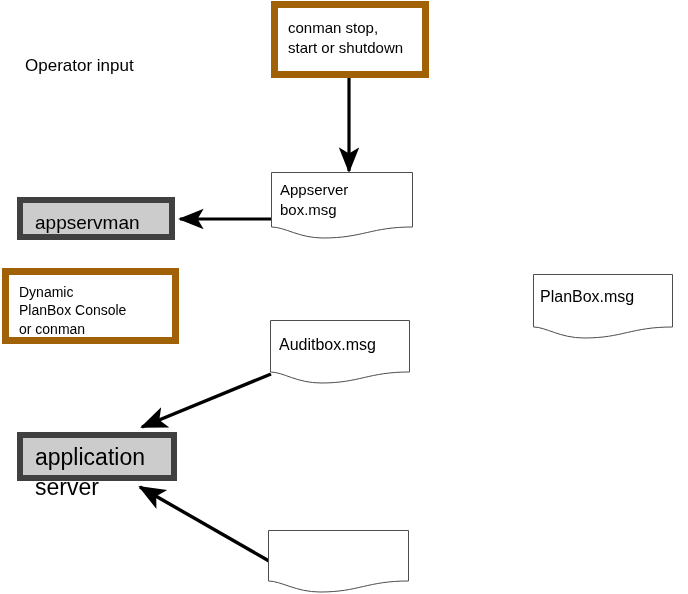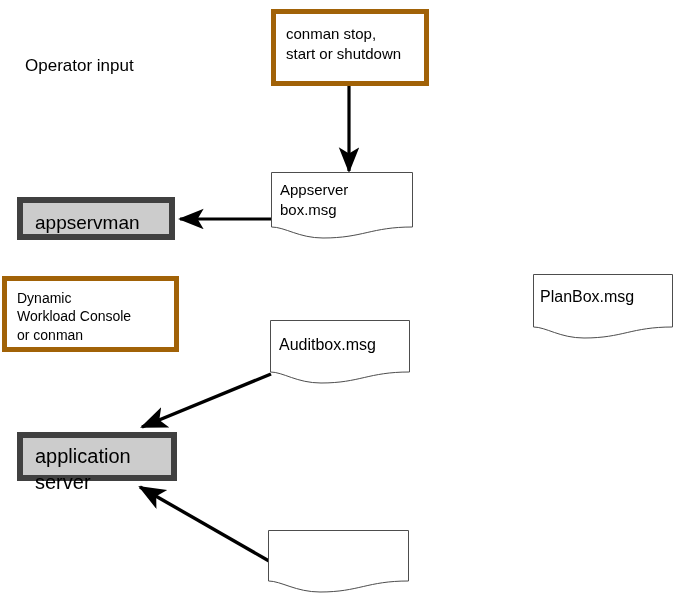--- a/index.html
+++ b/index.html
@@ -16,23 +16,22 @@
     height: 594px;
     background: #ffffff;
     overflow: hidden;
   }
   .node {
     position: absolute;
     box-sizing: border-box;
   }
   
   .rect {
-    border: 5px solid #a16207;
+    border: 7px solid #a16207;
     background: #ffffff;
-    margin-top: 8px;
   }
   .rect-text {
     position: absolute;
     left: 9px;
     top: 6px;
     right: 4px;
     color: #000000;
     line-height: 1.32;
     white-space: pre-line;
   }
@@ -115,40 +114,40 @@
     <div class="doc-text" style="left:9px; top:8px; font-size:15px;">Appserver
 box.msg</div>
   </div>
 
   <div class="node grey" style="left:17px; top:197px; width:158px; height:43px;">
     <div class="grey-text" style="font-size:19px; top:8px;">appservman</div>
   </div>
 
   <div class="node rect" style="left:2px; top:268px; width:177px; height:76px;">
     <div class="rect-text" style="font-size:14px; top:8px; left:10px;">Dynamic
-Workload Console
+PlanBox Console
 or conman</div>
   </div>
 
   <div class="doc" style="left:533px; top:274px; width:140px; height:66px;">
     <svg width="140" height="66" viewBox="0 0 140 66">
       <path d="M0.5,0.5 L139.5,0.5 L139.5,53 C98,53 90,64 51,64 C27,64 13,53 0.5,53 Z" fill="#ffffff" stroke="#4d4d4d" stroke-width="1"></path>
     </svg>
     <div class="doc-text" style="left:7px; top:12px; font-size:16px;">PlanBox.msg</div>
   </div>
 
   <div class="doc" style="left:270px; top:320px; width:116px; height:65px;">
     <svg width="140" height="65" viewBox="0 0 140 65">
       <path d="M0.5,0.5 L139.5,0.5 L139.5,52 C98,52 90,63 51,63 C27,63 13,52 0.5,52 Z" fill="#ffffff" stroke="#4d4d4d" stroke-width="1"></path>
     </svg>
     <div class="doc-text" style="left:9px; top:14px; font-size:16px;">Auditbox.msg</div>
   </div>
 
   <div class="node grey" style="left:17px; top:432px; width:160px; height:49px;">
-    <div class="grey-text" style="font-size:20px; top:5px;">application
+    <div class="grey-text" style="font-size:23px; top:5px;">application
 server</div>
   </div>
 
   <div class="doc" style="left:268px; top:530px; width:141px; height:64px;">
     <svg width="141" height="64" viewBox="0 0 141 64">
       <path d="M0.5,0.5 L140.5,0.5 L140.5,51 C99,51 91,62 52,62 C28,62 13,51 0.5,51 Z" fill="#ffffff" stroke="#4d4d4d" stroke-width="1"></path>
     </svg>
   </div>
 
 </div>

